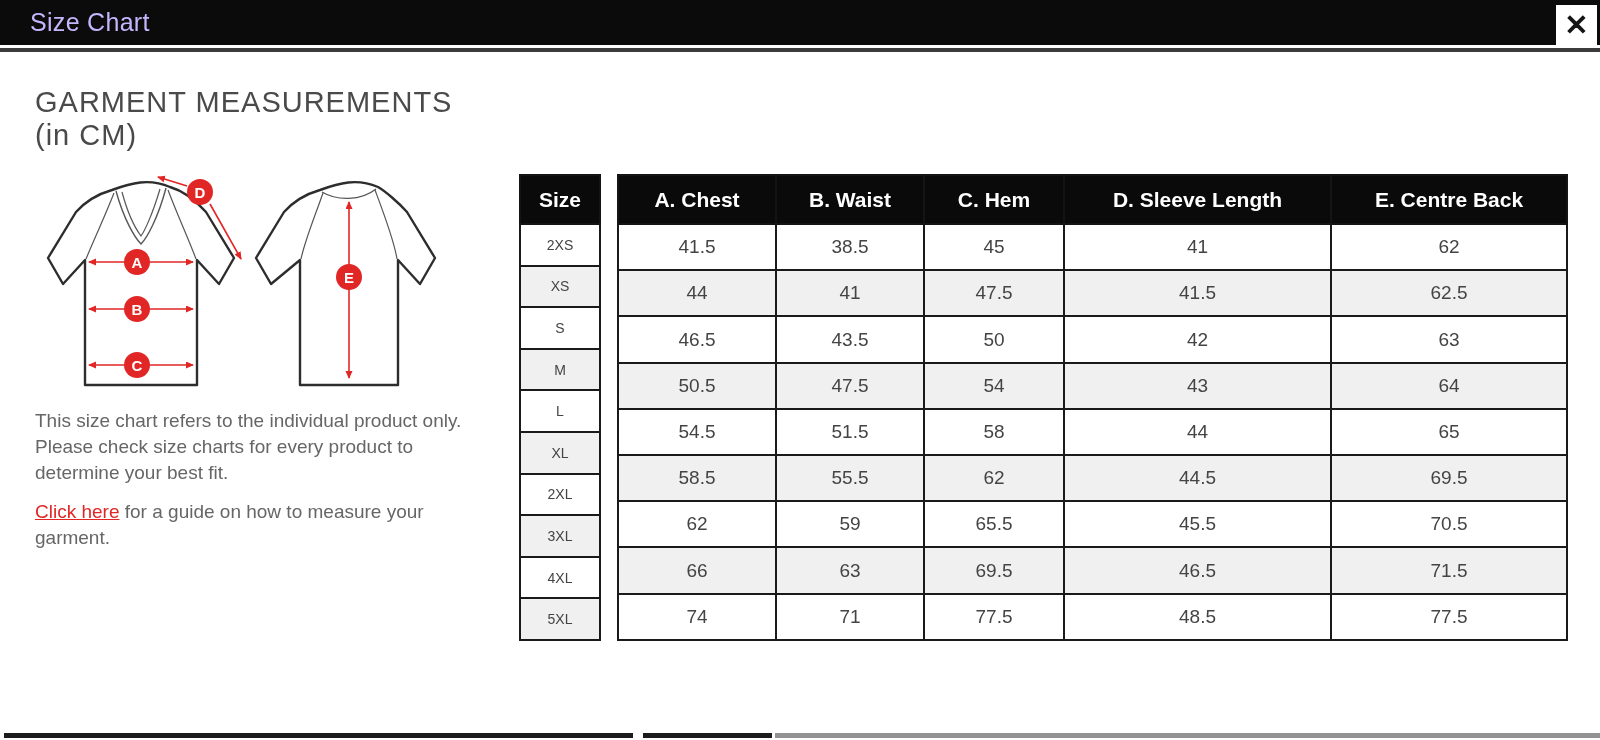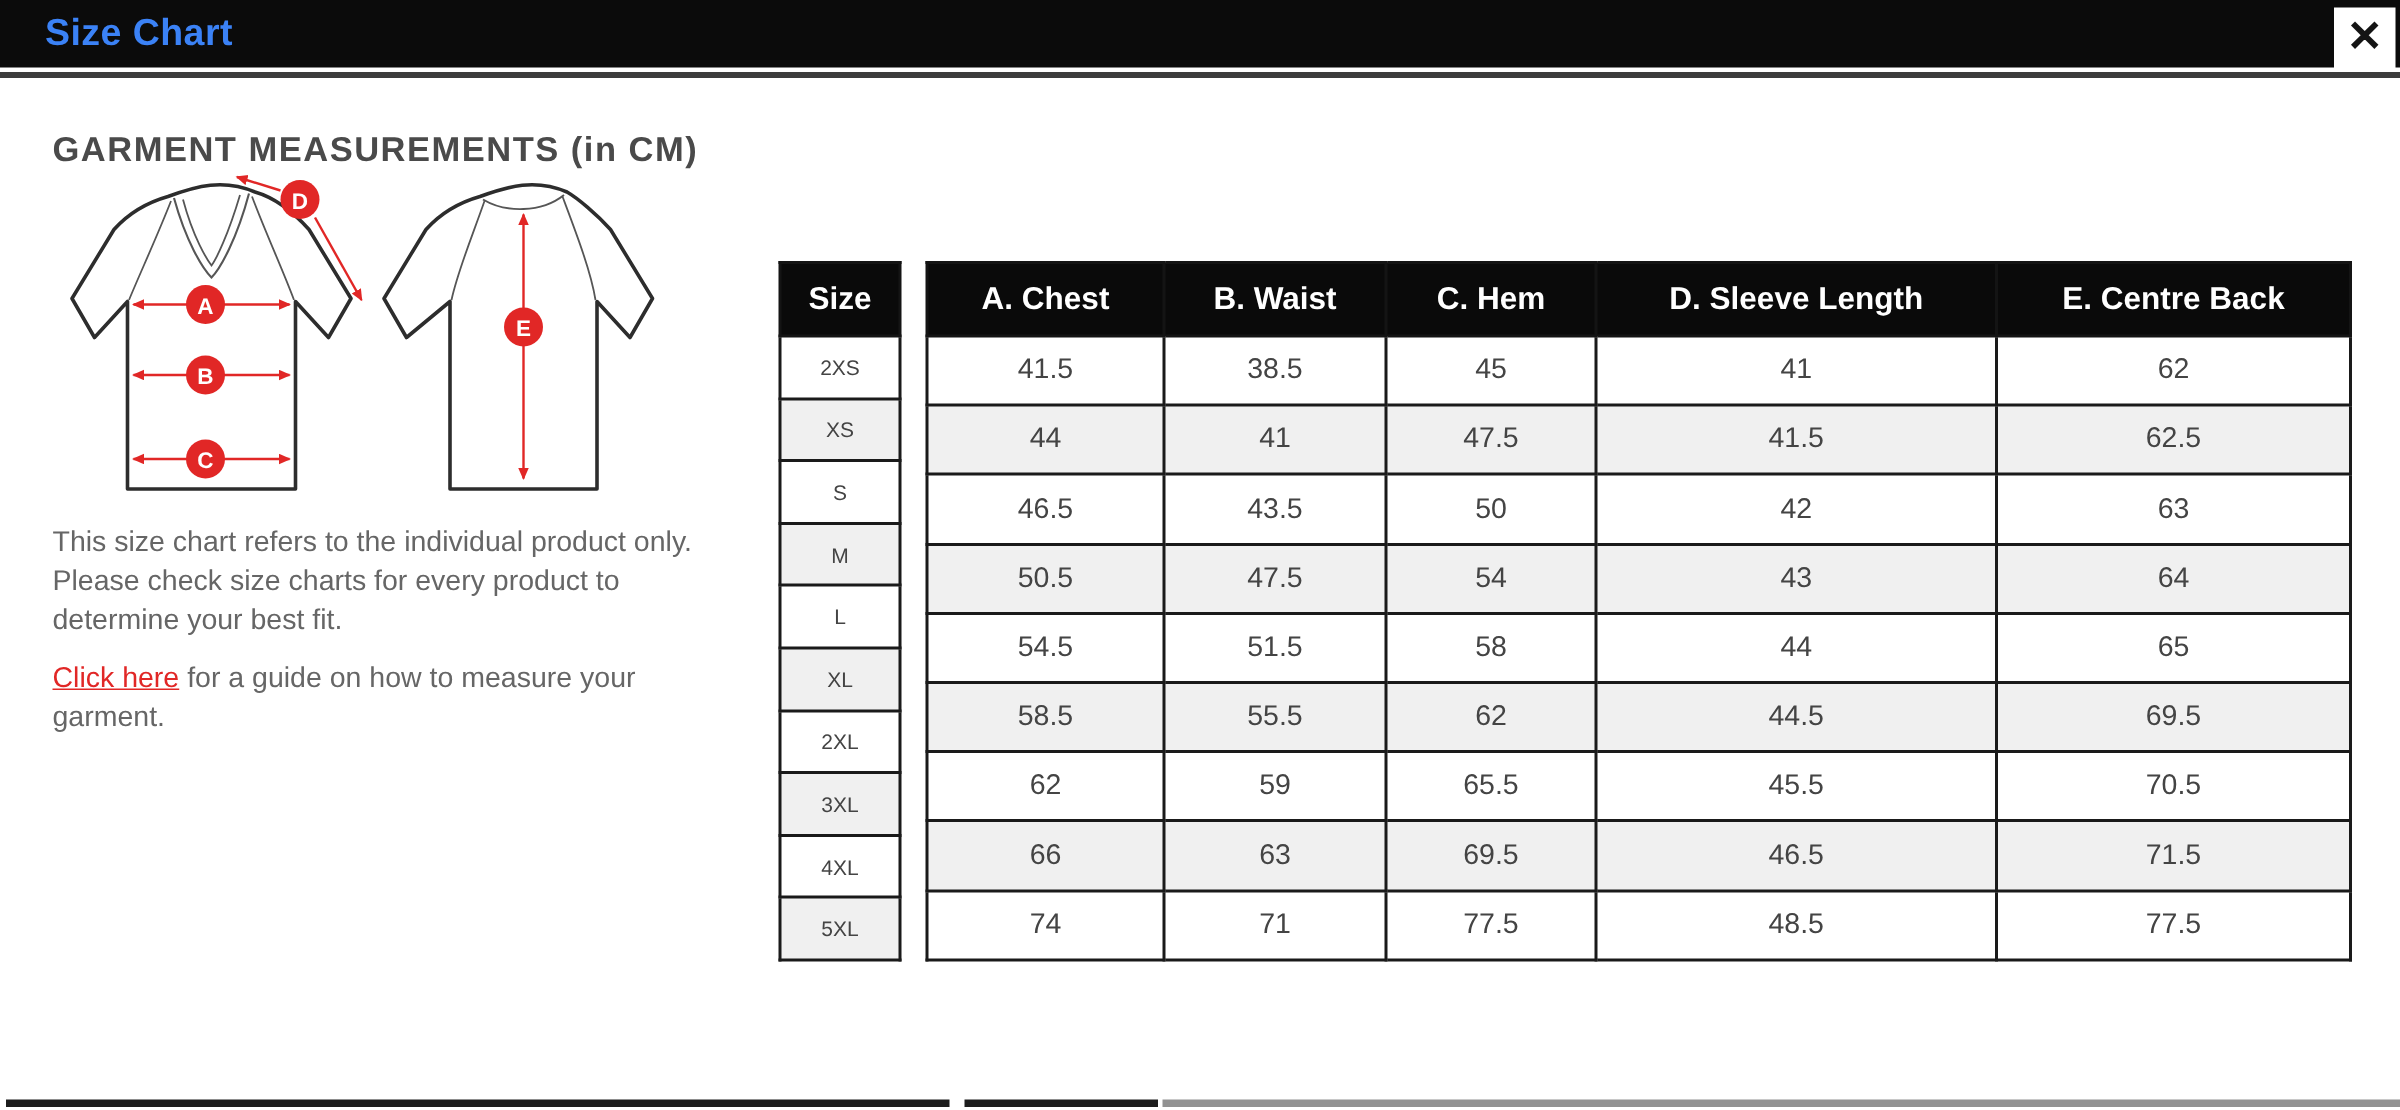--- a/index.html
+++ b/index.html
@@ -2,30 +2,30 @@
 <html><head>
 <meta charset="utf-8">
 <style>
   * { margin:0; padding:0; box-sizing:border-box; }
   body { background:#dcdcdc; font-family:"Liberation Sans", sans-serif; }
   .screen { position:relative; width:1600px; height:740px; background:#ffffff; overflow:hidden; }
 
   
   .modal-header { position:absolute; top:0; left:0; width:1600px; height:45px;
     background:#0b0b0b; display:flex; align-items:center; padding-left:30px; }
-  .modal-title { color:#3b82f6; font-size:25px; font-weight:700; letter-spacing:.3px; }
+  .modal-title { color:#c4b5fd; font-size:25px; font-weight:400; letter-spacing:.3px; }
   .close-btn { position:absolute; top:5px; right:3px; width:41px; height:41px;
     background:#ffffff; border:none; display:flex; align-items:center; justify-content:center;
     cursor:pointer; }
   .close-icon { font-size:29px; font-weight:bold; color:#141414; line-height:1; }
   .header-divider { position:absolute; top:48px; left:0; width:1600px; height:4px; background:#3c3c3c; }
 
   
   .left-col { position:absolute; left:35px; top:86px; width:452px; }
-  .garment-heading { font-size:23px; font-weight:700; color:#4a4a4a; letter-spacing:1px; margin-bottom:0; }
+  .garment-heading { font-size:29px; font-weight:400; color:#4a4a4a; letter-spacing:1px; margin-bottom:20px; }
   .diagram-svg { display:block; }
   .notes { margin-top:14px; }
   .note { font-size:19px; line-height:1.38; color:#666666; margin-bottom:12px; }
   .link { color:#e12726; text-decoration:underline; cursor:pointer; }
 
   
   .size-chart-table { position:absolute; left:519px; top:174px; display:flex; gap:16px;border-radius:29px; }
   table { border-collapse:collapse; table-layout:fixed; }
   .size-tbl { width:82px; }
   .data-tbl { width:949px; }

